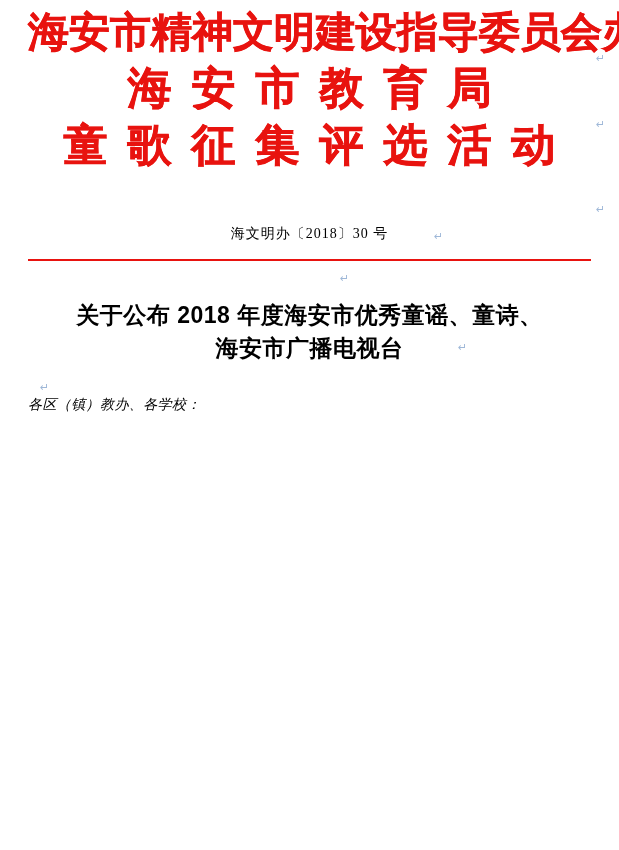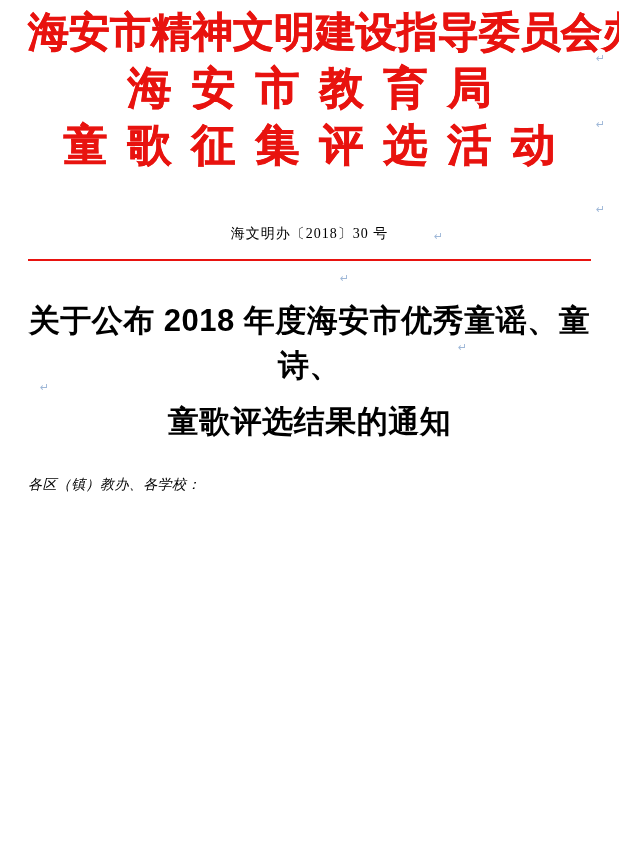--- a/index.html
+++ b/index.html
@@ -76,24 +76,23 @@
 
   
   .title-block {
     margin-top: 38px;
     text-align: center;
     position: relative;
   }
   .title-line {
     font-family: "Liberation Sans", "DejaVu Sans", sans-serif;
     font-weight: bold;
-    font-size: 31px;
+    font-size: 23px;
     line-height: 1.45;
     letter-spacing: 0.5px;
-    margin-top: 12px;
   }
 
   
   .body-block {
     margin-top: 27px;
     font-size: 14px;
     line-height: 1.85;
     letter-spacing: 0.4px;
     font-style: italic;
   }
@@ -127,21 +126,21 @@
     <span class="docnum">海文明办〔2018〕30 号</span>
     <span class="pilcrow" style="left:406px; top:6px;">↵</span>
   </div>
 
   <div class="red-rule"></div>
 
   <span class="pilcrow" style="left:40px; top:381px;">↵</span>
 
   <div class="title-block">
     <div class="title-line">关于公布 2018 年度海安市优秀童谣、童诗、</div>
-    <div class="title-line">童歌评选结果的通知</div>
+    <div class="title-line">海安市广播电视台</div>
     <span class="pilcrow" style="left:430px; top:42px;">↵</span>
   </div>
 
   <div class="body-block">
     <p class="salutation">各区（镇）教办、各学校：</p>
   </div>
 
 </div>
 
 </body></html>

